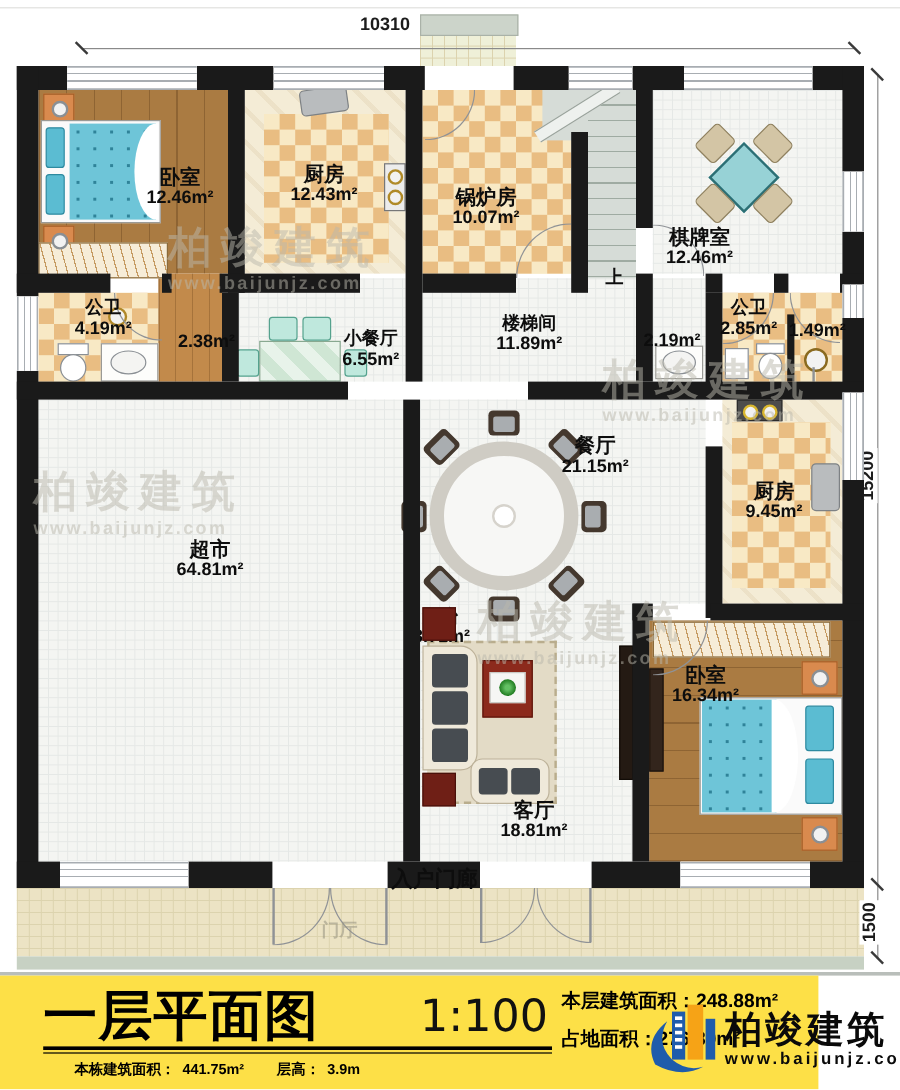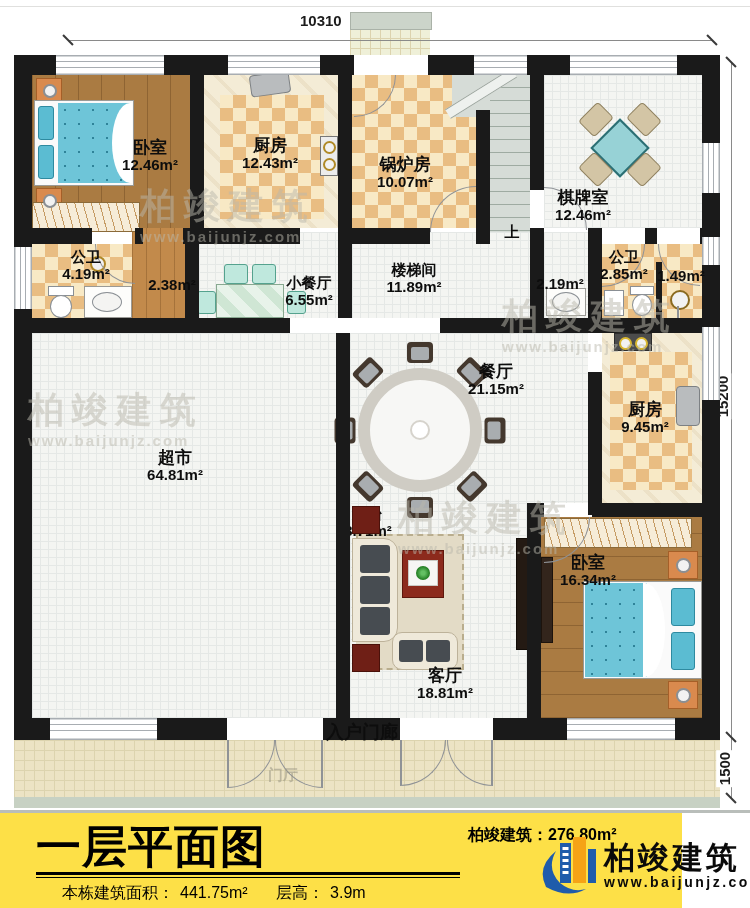--- a/index.html
+++ b/index.html
@@ -71,21 +71,21 @@
   .chair-dark{position:absolute;width:26px;height:21px;background:#44382e;border-radius:4px;z-index:12}
   .chair-dark::after{content:"";position:absolute;left:4px;top:5px;right:4px;bottom:3px;background:#a9adb0;border-radius:2px}
   .chair-teal{position:absolute;background:#bfe8dd;border:1px solid #55a28e;border-radius:3px;z-index:12}
   .chair-tan{position:absolute;width:26px;height:21px;background:#d3c5a5;border:1.5px solid #8f815f;border-radius:4px;z-index:12}
   
   #titlebar{position:absolute;left:0;top:813px;width:682px;height:95px;background:#fde047;z-index:70}
   .tb-title{position:absolute;left:36px;top:4px;font-size:45px;font-weight:900;letter-spacing:1px;color:#000}
   .tb-scale{position:absolute;left:350px;top:12px;font-size:37px;font-weight:400;color:#111;font-family:"DejaVu Sans",sans-serif}
   .tb-rule{position:absolute;left:36px;top:59px;width:424px;height:3px;background:#000}
   .tb-rule2{position:absolute;left:36px;top:64px;width:424px;height:1px;background:#000}
-  .tb-sub{position:absolute;left:62px;top:70px;font-size:16px;font-weight:400;color:#000}
+  .tb-sub{position:absolute;left:62px;top:70px;font-size:12px;font-weight:700;color:#000}
   .tb-sub span{margin-right:6px}
   .tb-right{position:absolute;left:468px;top:6px;font-size:16px;font-weight:700;color:#000;line-height:2.0}
   .logo{position:absolute;left:536px;top:24px;display:flex;align-items:center;gap:6px}
   .logo-text .logo-name{font-size:31px;font-weight:900;letter-spacing:3px;color:#0a0a0a;line-height:1.05}
   .logo-text .logo-url{font-size:14px;font-weight:700;letter-spacing:2.5px;color:#0a0a0a}
   .sep{position:absolute;left:0;top:810px;width:750px;height:3px;background:#b9beba;z-index:69}
   .topline{position:absolute;left:0;top:6px;width:750px;height:1px;background:#e0e0de;z-index:5}
 </style>
 </head>
 <body>
@@ -313,21 +313,21 @@
     <span class="nm">公卫</span>
       <span class="ar">4.19m²</span>
     </div>
   <div class="label small" style="left:172px;top:277px">
     <span class="ar">2.38m²</span>
     </div>
   <div class="label small" style="left:309px;top:275px">
     <span class="nm">小餐厅</span>
       <span class="ar">6.55m²</span>
     </div>
-  <div class="label small" style="left:414px;top:262px">
+  <div class="label small" style="left:441px;top:262px">
     <span class="nm">楼梯间</span>
       <span class="ar">11.89m²</span>
     </div>
   <div class="label small" style="left:560px;top:276px">
     <span class="ar">2.19m²</span>
     </div>
   <div class="label small" style="left:624px;top:249px">
     <span class="nm">公卫</span>
       <span class="ar">2.85m²</span>
     </div>
@@ -376,28 +376,30 @@
     <div class="wm-url">www.baijunjz.com</div>
     </div>
   <div class="wm" style="left:398px;top:494px">
     <div class="wm-brand">柏竣建筑</div>
     <div class="wm-url">www.baijunjz.com</div>
     </div>
 
   <div class="sep"></div>
   <div id="titlebar">
     <div class="tb-title">一层平面图</div>
+    <div class="tb-scale">1:100</div>
     <div class="tb-rule"></div>
     <div class="tb-rule2"></div>
     <div class="tb-sub">
       <span>本栋建筑面积：</span><span>441.75m²</span>
       <span style="margin-left:18px">层高：</span><span>3.9m</span>
     </div>
     <div class="tb-right">
-      <div><span>柏竣建筑：</span><span>276.80m²</span></div>
+      <div><span>本层建筑面积：</span><span>248.88m²</span></div>
+      <div><span>占地面积：</span><span>276.80m²</span></div>
     </div>
     <div class="logo">
       <svg width="62" height="58" viewBox="0 0 62 58">
         <path d="M10 50 Q0 30 20 14 Q10 32 24 46 Q36 56 50 52 Q32 62 10 50 Z" fill="#1f5cab"></path>
         <rect x="24" y="6" width="11" height="40" fill="#1f5cab"></rect>
         <rect x="26.5" y="10" width="6" height="3" fill="#fff"></rect>
           <rect x="26.5" y="16" width="6" height="3" fill="#fff"></rect>
         <rect x="26.5" y="22" width="6" height="3" fill="#fff"></rect>
           <rect x="26.5" y="28" width="6" height="3" fill="#fff"></rect>
         <rect x="26.5" y="34" width="6" height="3" fill="#fff"></rect>

